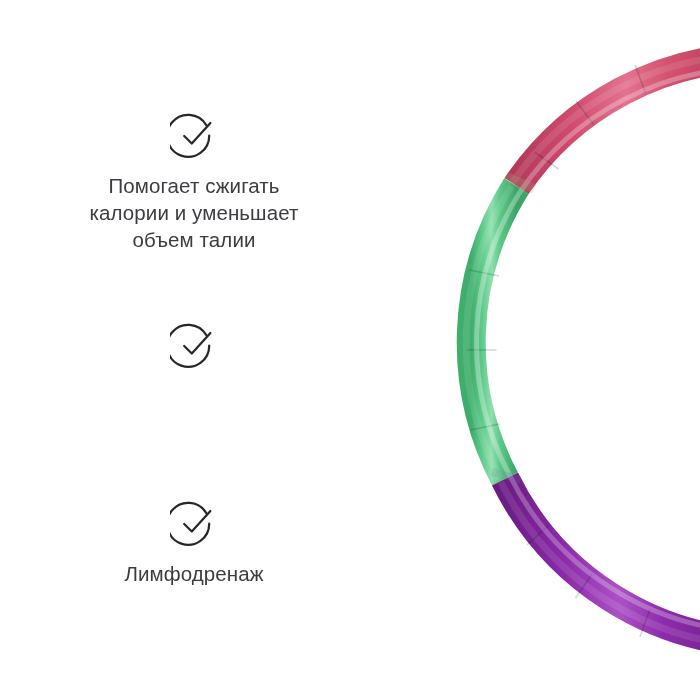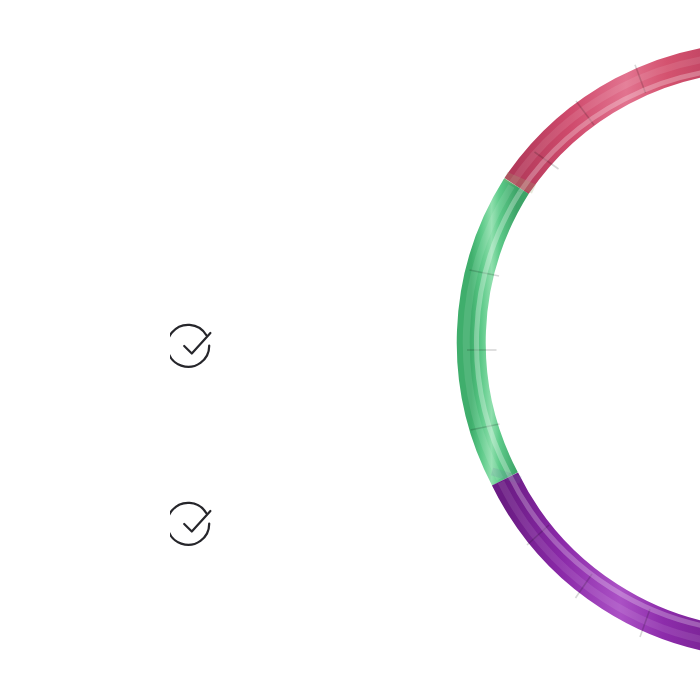--- a/index.html
+++ b/index.html
@@ -142,33 +142,45 @@
 
       <g>
         <line x1="505.5" y1="176.5" x2="534.0" y2="189.0" stroke="#9aa86f" stroke-opacity="0.25" stroke-width="10"></line>
         <line x1="492.0" y1="471.5" x2="520.5" y2="480.0" stroke="#6f7fa0" stroke-opacity="0.18" stroke-width="8"></line>
       </g>
     </g>
   </svg>
 
   <div class="features">
 
+    <div class="feature feature-1">
+      <div class="icon-wrap">
+        <svg width="48" height="48" viewBox="0 0 48 48" xmlns="http://www.w3.org/2000/svg">
+          <path d="M 36.2 13.0 A 21 21 0 1 0 39.2 23.6" fill="none" stroke="#26262b" stroke-width="2.2" stroke-linecap="round"></path>
+          <path d="M 14.2 24.0 L 21.8 31.5 L 40.4 11.0" fill="none" stroke="#26262b" stroke-width="2.2" stroke-linecap="round" stroke-linejoin="round"></path>
+        </svg>
+      </div>
+      <div class="feature-text">Помогает сжигать
+калории и уменьшает
+объем талии</div>
+    </div>
 
     <div class="feature feature-2">
       <div class="icon-wrap">
         <svg width="48" height="48" viewBox="0 0 48 48" xmlns="http://www.w3.org/2000/svg">
           <path d="M 36.2 13.0 A 21 21 0 1 0 39.2 23.6" fill="none" stroke="#26262b" stroke-width="2.2" stroke-linecap="round"></path>
           <path d="M 14.2 24.0 L 21.8 31.5 L 40.4 11.0" fill="none" stroke="#26262b" stroke-width="2.2" stroke-linecap="round" stroke-linejoin="round"></path>
         </svg>
       </div>
     </div>
 
     <div class="feature feature-3">
       <div class="icon-wrap">
         <svg width="48" height="48" viewBox="0 0 48 48" xmlns="http://www.w3.org/2000/svg">
           <path d="M 36.2 13.0 A 21 21 0 1 0 39.2 23.6" fill="none" stroke="#26262b" stroke-width="2.2" stroke-linecap="round"></path>
           <path d="M 14.2 24.0 L 21.8 31.5 L 40.4 11.0" fill="none" stroke="#26262b" stroke-width="2.2" stroke-linecap="round" stroke-linejoin="round"></path>
         </svg>
       </div>
+      <div class="feature-text">Лимфодренаж</div>
     </div>
 
   </div>
 </div>
 
 </body></html>

